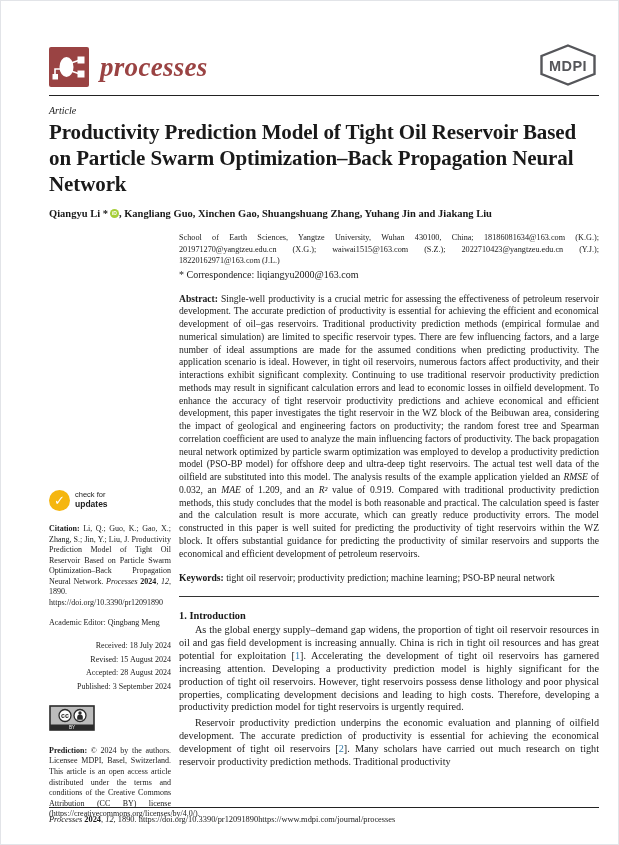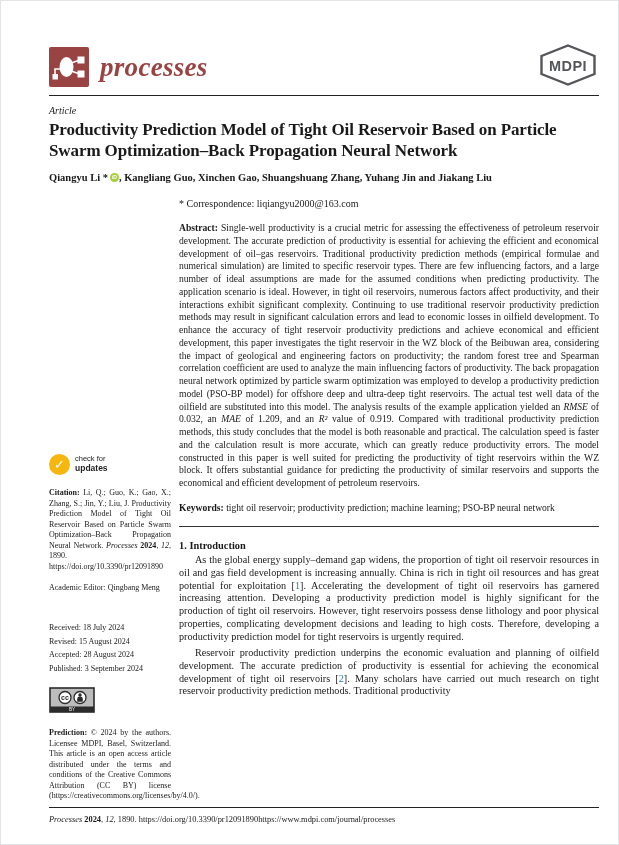--- a/index.html
+++ b/index.html
@@ -10,21 +10,21 @@
     border:1px solid #e2e4e8;
   }
   
   .header { display:flex; justify-content:space-between; align-items:center; height:44px; }
   .logo-group { display:flex; align-items:center; gap:11px; }
   .logo-icon svg { display:block; }
   .logo-text { font-style:italic; font-weight:bold; font-size:27px; color:#9a4343; letter-spacing:.3px; }
   .header-rule { border:none; border-top:1.6px solid #222; margin:6px 0 0 0; }
 
   .article-type { font-style:italic; font-size:10px; margin-top:9px; }
-  .title { font-size:17px; font-weight:bold; line-height:1.24; margin-top:3px; letter-spacing:-.1px; }
+  .title { font-size:21px; font-weight:bold; line-height:1.24; margin-top:3px; letter-spacing:-.1px; }
   .authors { font-size:10.5px; font-weight:bold; margin-top:11px; }
   .orcid {
     display:inline-block; width:9px; height:9px; border-radius:50%; background:#a6ce39;
     color:#fff; font-family:"Liberation Sans",sans-serif; font-weight:bold;
     font-size:5px; line-height:9px; text-align:center; vertical-align:2px; margin-left:2px;
   }
 
   
   .columns { display:flex; gap:8px; margin-top:13px; }
   .sidebar { width:122px; flex-shrink:0; padding-top:258px; font-size:8px; line-height:1.32; }
@@ -37,21 +37,21 @@
     font-family:"DejaVu Sans",sans-serif; font-weight:bold; font-size:13px;
     display:flex; align-items:center; justify-content:center;
   }
   .check-text { font-family:"Liberation Sans",sans-serif; font-size:7.5px; line-height:1.15; color:#222; }
   .check-text .b2 { font-weight:bold; font-size:8.5px; }
   .citation { text-align:justify; }
   .citation .lbl { font-weight:bold; }
   .citation .jrn, .it { font-style:italic; }
   .citation .yr { font-weight:bold; }
   .academic-editor { margin-top:10px; }
-  .dates { margin-top:28px; line-height:1.7; }
+  .dates { margin-top:10px; line-height:1.7;text-align:right; }
   .cc-badge { margin-top:12px; }
   .copyright { margin-top:11px; text-align:justify; }
   .copyright .lbl { font-weight:bold; }
 
   
   .affiliation { font-size:8.2px; line-height:1.4; text-align:justify; }
   .correspondence { font-size:10px; line-height:1.4; margin-top:1px; }
   .abstract { font-size:9.6px; line-height:1.33; text-align:justify; margin-top:11px; }
   .abstract .lbl { font-weight:bold; }
   .abstract .m { font-style:italic; }
@@ -140,20 +140,21 @@
         </svg>
       </div>
 
       <div class="copyright">
         <span class="lbl">Prediction:</span><span> © 2024 by the authors. Licensee MDPI, Basel, Switzerland. This article is an open access article distributed under the terms and conditions of the Creative Commons Attribution (CC BY) license (https://creativecommons.org/licenses/by/4.0/).</span>
       </div>
     </div>
 
     <div class="main">
 
+      <div class="affiliation">School of Earth Sciences, Yangtze University, Wuhan 430100, China; 18186081634@163.com (K.G.); 201971270@yangtzeu.edu.cn (X.G.); waiwai1515@163.com (S.Z.); 2022710423@yangtzeu.edu.cn (Y.J.); 18220162971@163.com (J.L.)</div>
       <div class="correspondence">
         <span>*</span>
         <span>Correspondence: liqiangyu2000@163.com</span>
       </div>
 
       <div class="abstract">
         <span class="lbl">Abstract:</span><span> Single-well productivity is a crucial metric for assessing the effectiveness of petroleum reservoir development. The accurate prediction of productivity is essential for achieving the efficient and economical development of oil–gas reservoirs. Traditional productivity prediction methods (empirical formulae and numerical simulation) are limited to specific reservoir types. There are few influencing factors, and a large number of ideal assumptions are made for the assumed conditions when predicting productivity. The application scenario is ideal. However, in tight oil reservoirs, numerous factors affect productivity, and their interactions exhibit significant complexity. Continuing to use traditional reservoir productivity prediction methods may result in significant calculation errors and lead to economic losses in oilfield development. To enhance the accuracy of tight reservoir productivity predictions and achieve economical and efficient development, this paper investigates the tight reservoir in the WZ block of the Beibuwan area, considering the impact of geological and engineering factors on productivity; the random forest tree and Spearman correlation coefficient are used to analyze the main influencing factors of productivity. The back propagation neural network optimized by particle swarm optimization was employed to develop a productivity prediction model (PSO-BP model) for offshore deep and ultra-deep tight reservoirs. The actual test well data of the oilfield are substituted into this model. The analysis results of the example application yielded an </span><span class="m">RMSE</span><span> of 0.032, an </span><span class="m">MAE</span><span> of 1.209, and an </span><span class="m">R²</span><span> value of 0.919. Compared with traditional productivity prediction methods, this study concludes that the model is both reasonable and practical. The calculation speed is faster and the calculation result is more accurate, which can greatly reduce productivity errors. The model constructed in this paper is well suited for predicting the productivity of tight reservoirs within the WZ block. It offers substantial guidance for predicting the productivity of similar reservoirs and supports the economical and efficient development of petroleum reservoirs.</span>
       </div>
 
       <div class="keywords">

